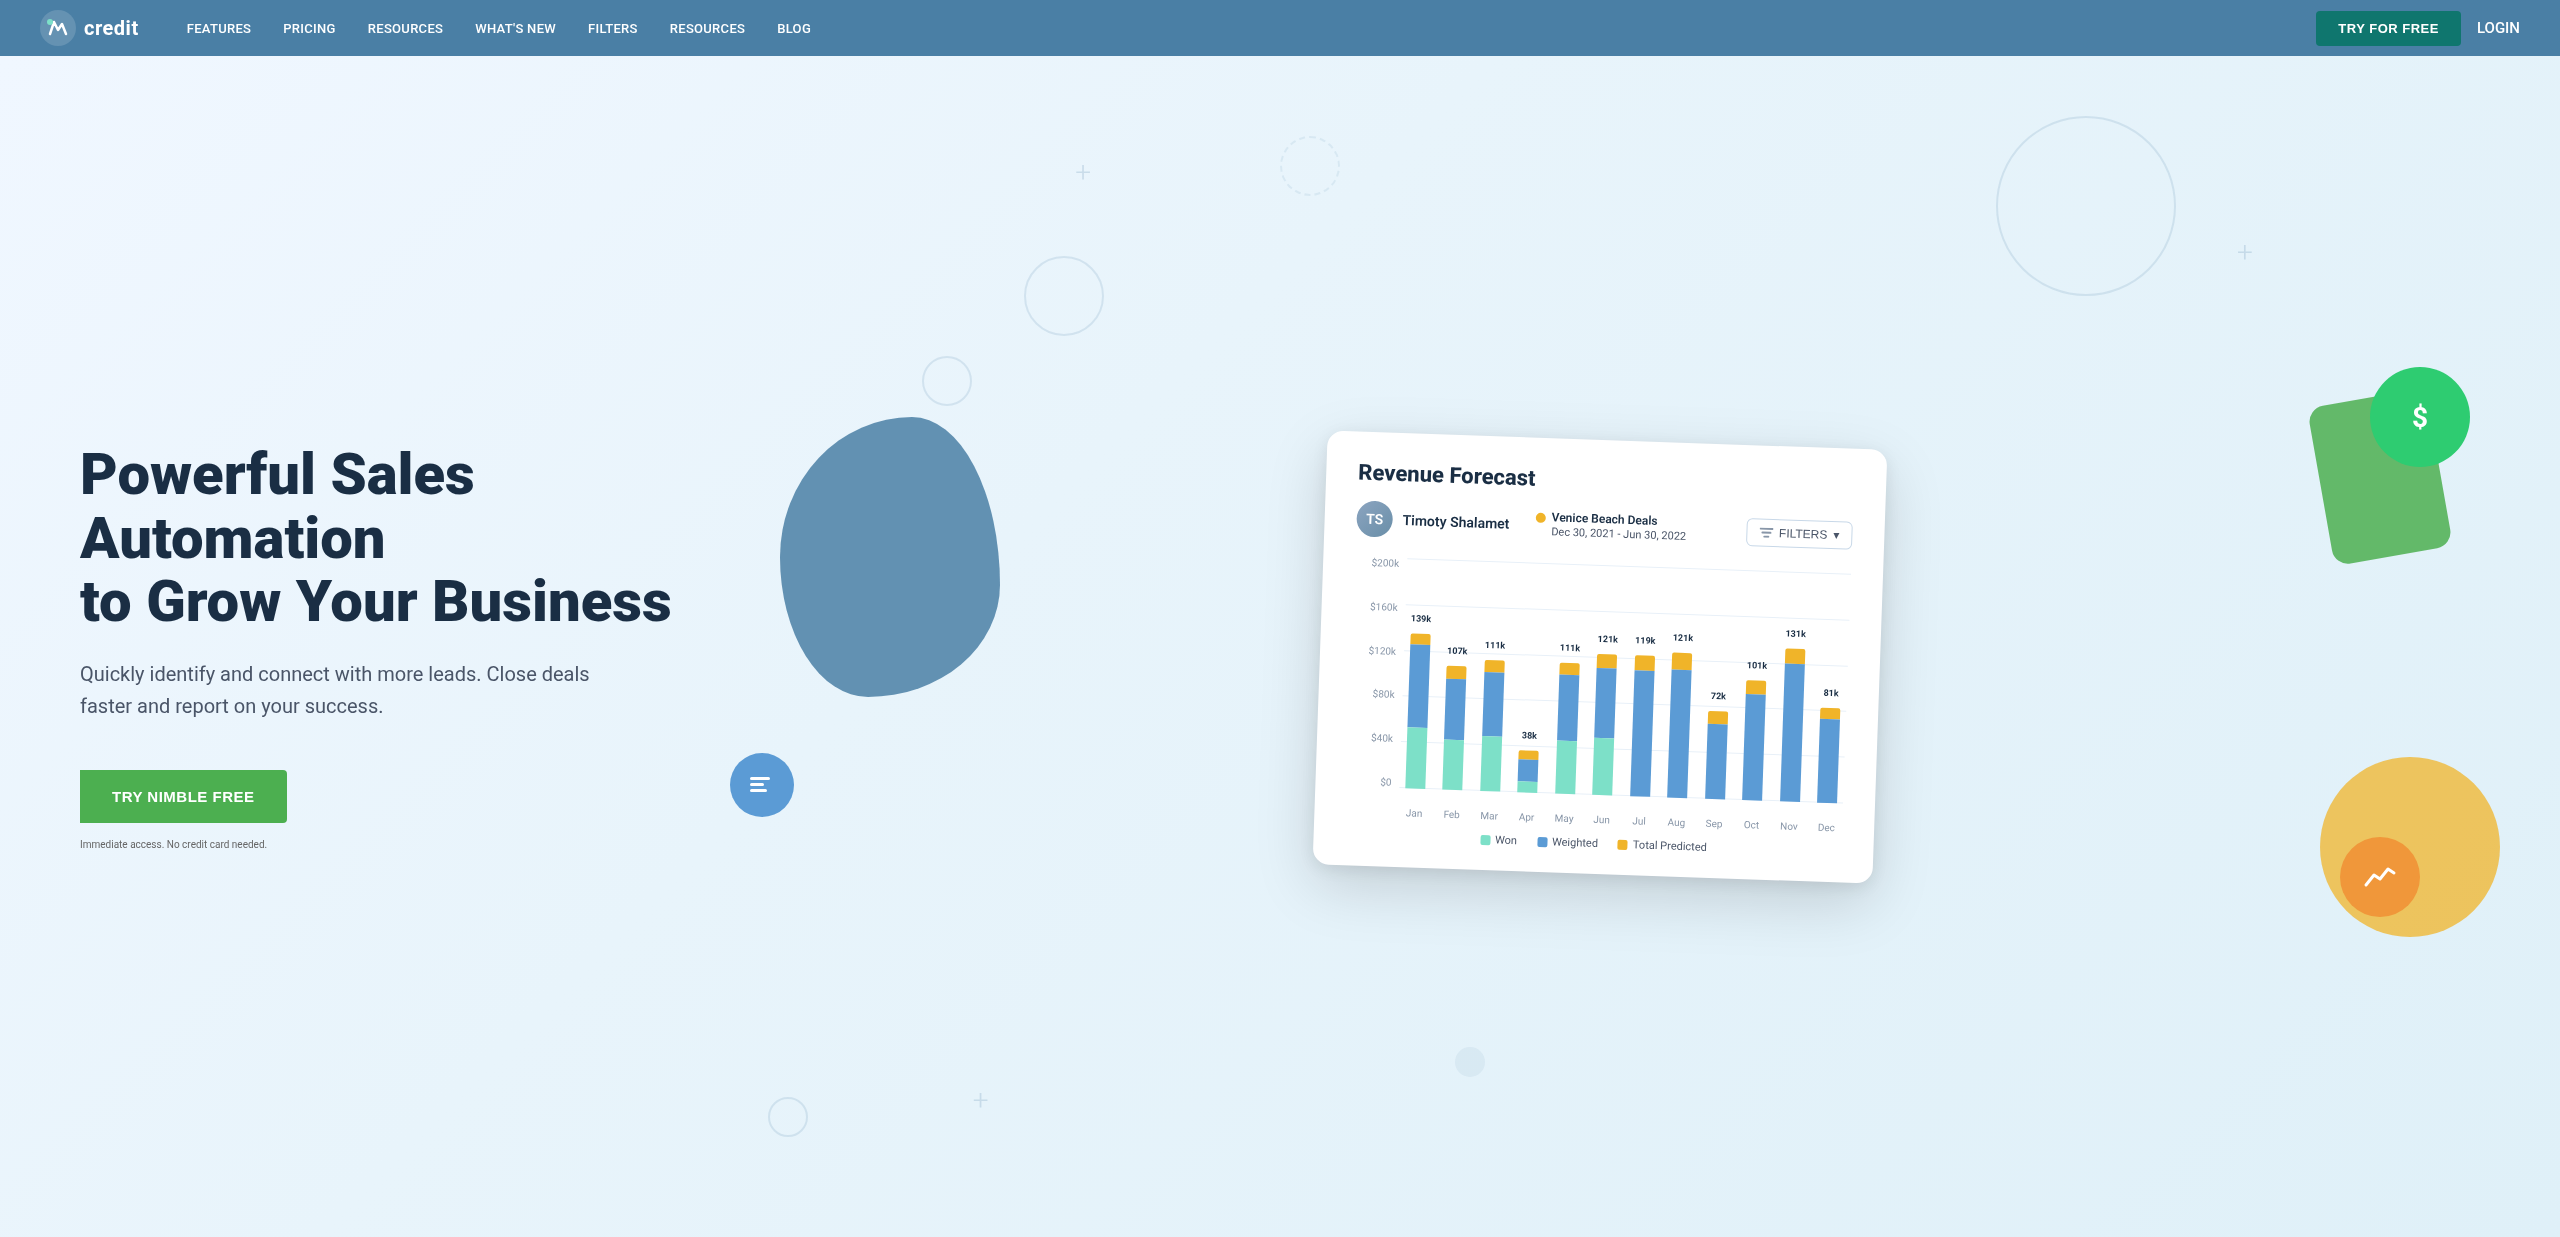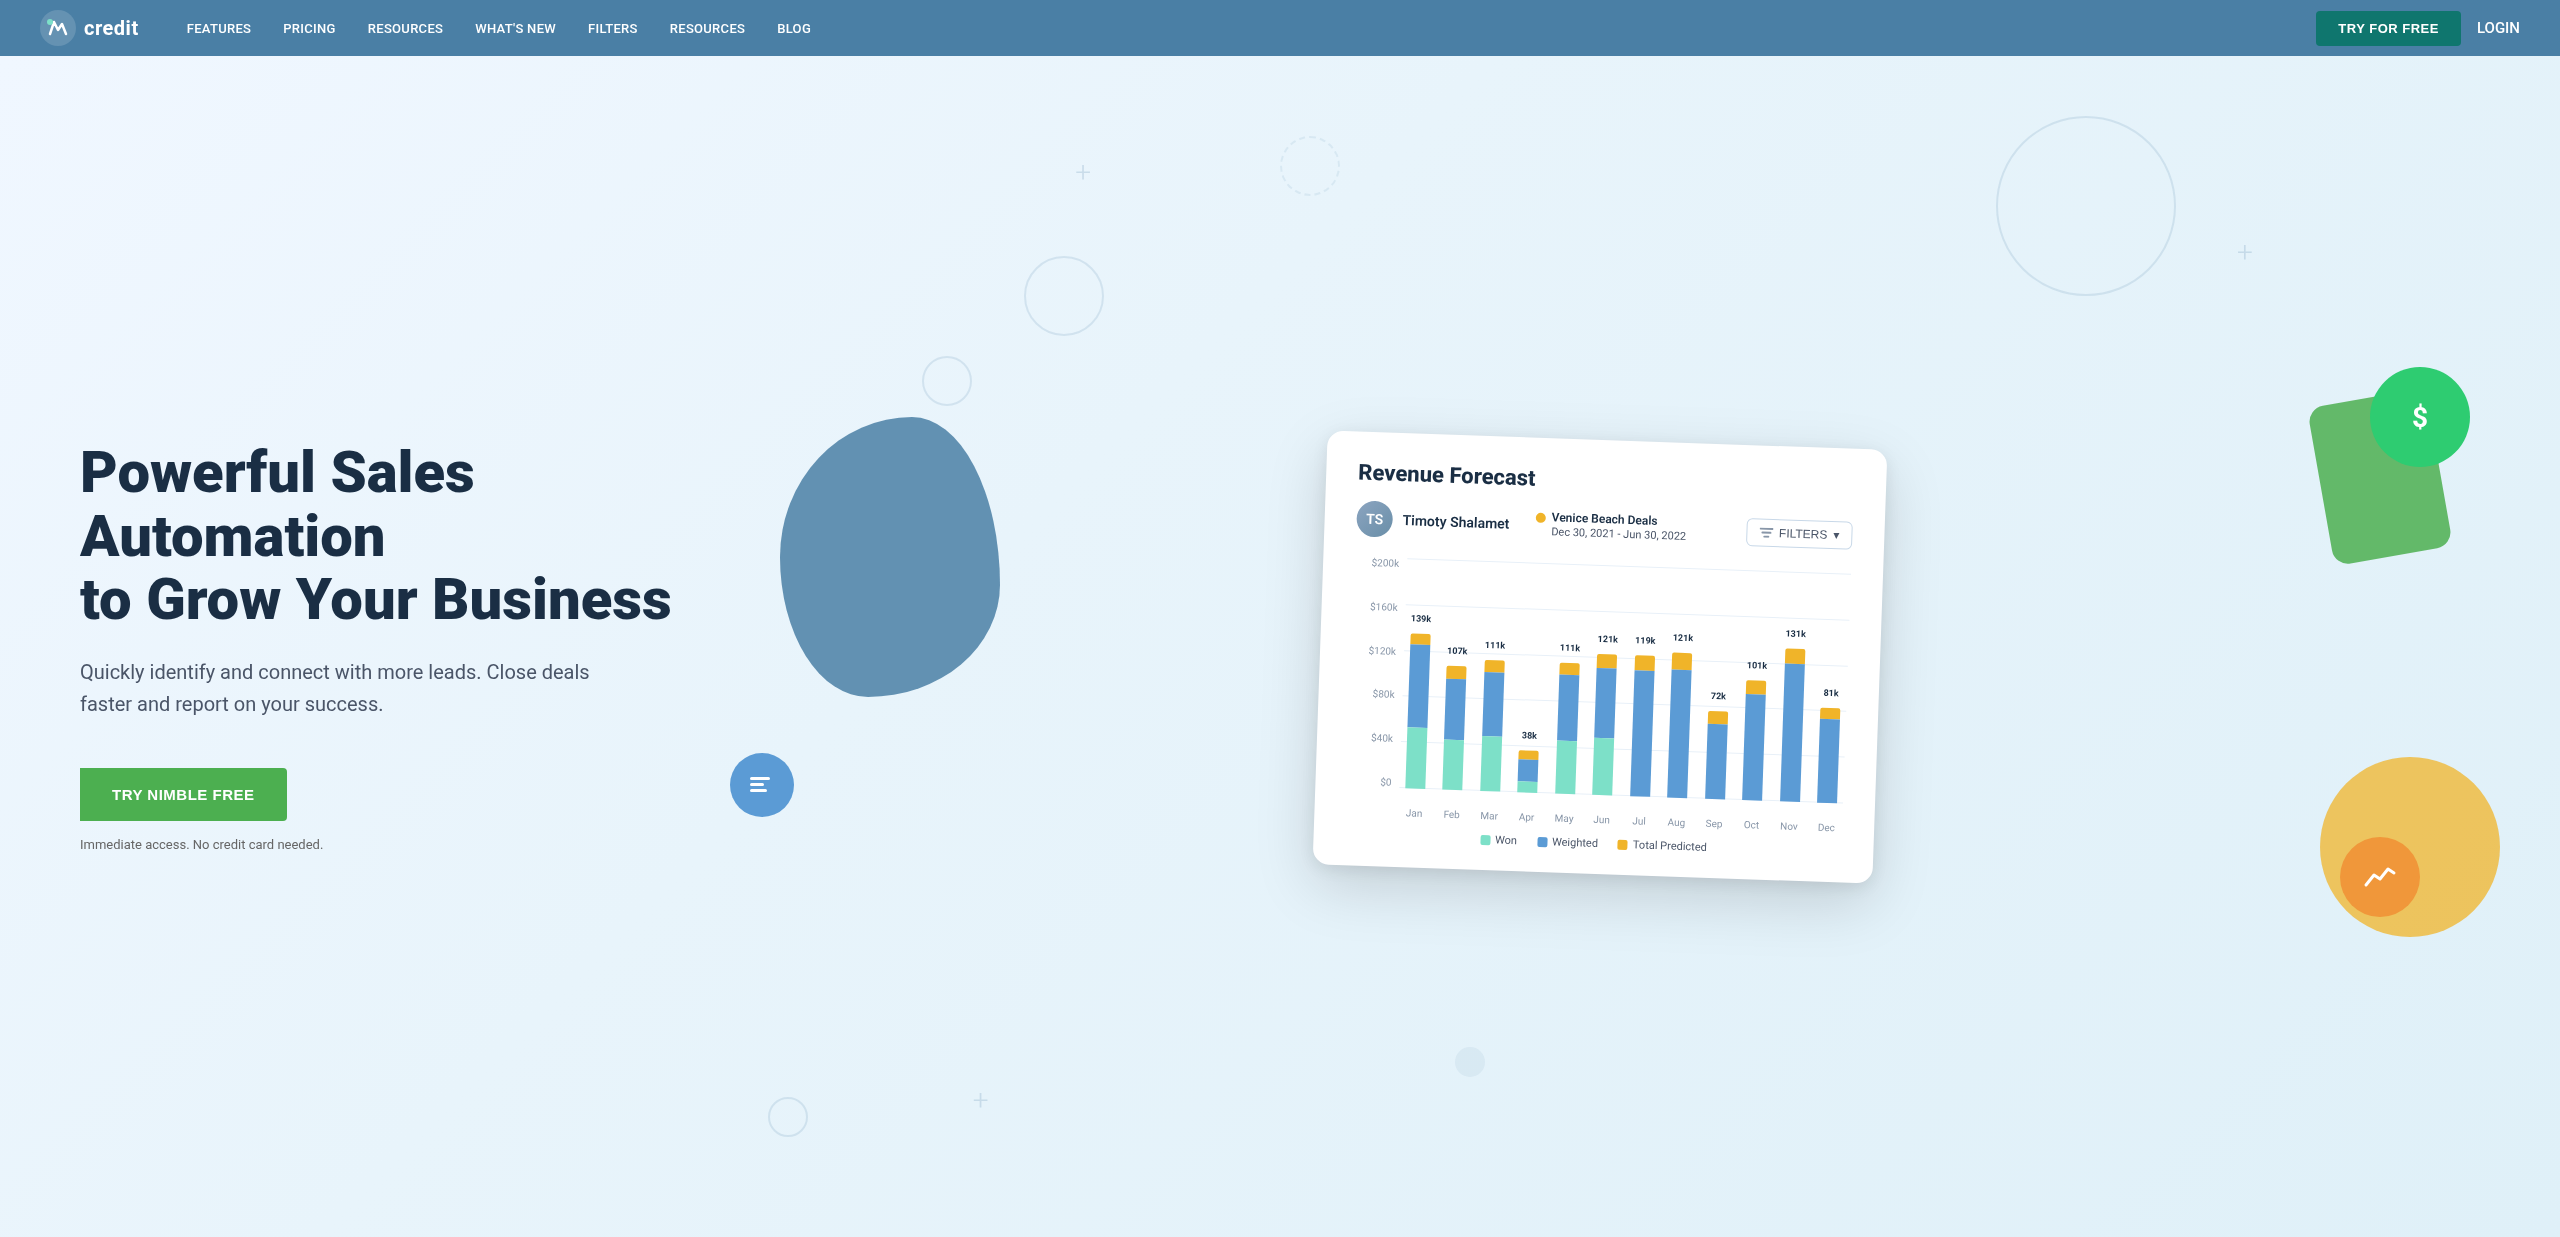--- a/index.html
+++ b/index.html
@@ -137,21 +137,21 @@
       padding: 18px 32px;
       font-size: 15px;
       font-weight: 700;
       border-radius: 0 4px 4px 0;
       cursor: pointer;
       letter-spacing: 0.5px;
       text-transform: uppercase;
       white-space: nowrap;
     }
     .hero-disclaimer {
-      font-size: 13px;
+      font-size: 10px;
       color: #666;
     }
 
     .hero-right {
       flex: 1;
       display: flex;
       align-items: center;
       justify-content: center;
       position: relative;
       z-index: 2;

